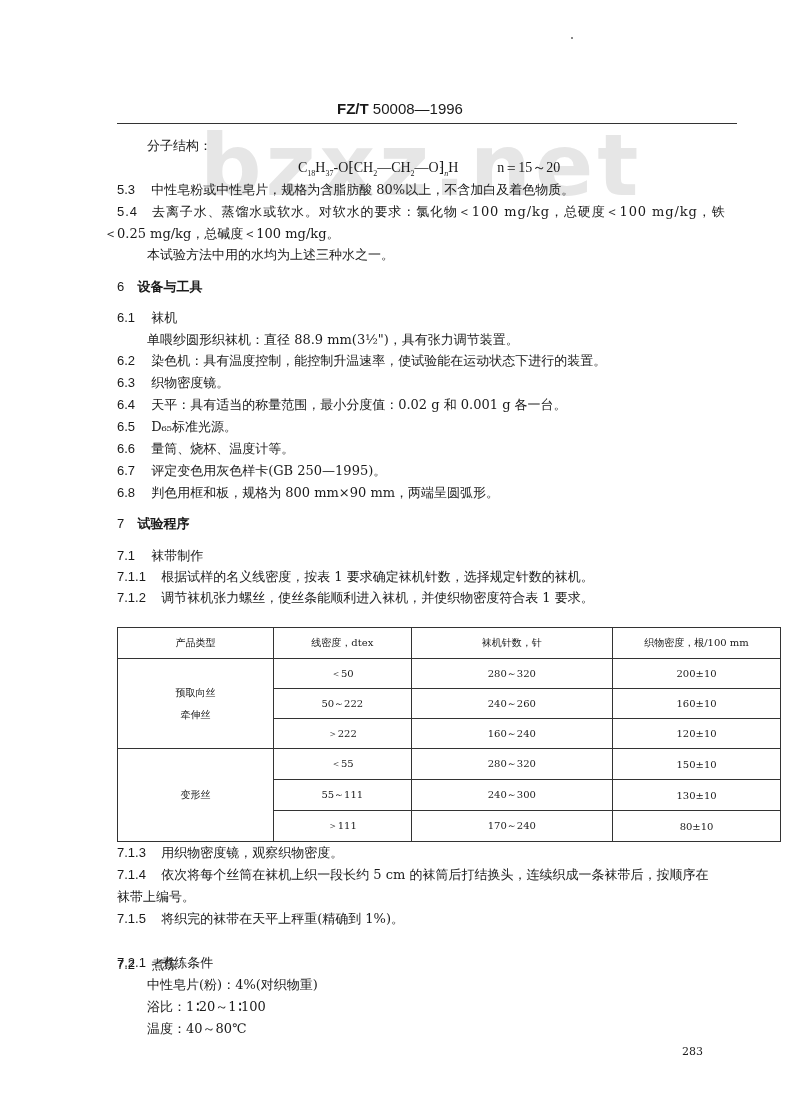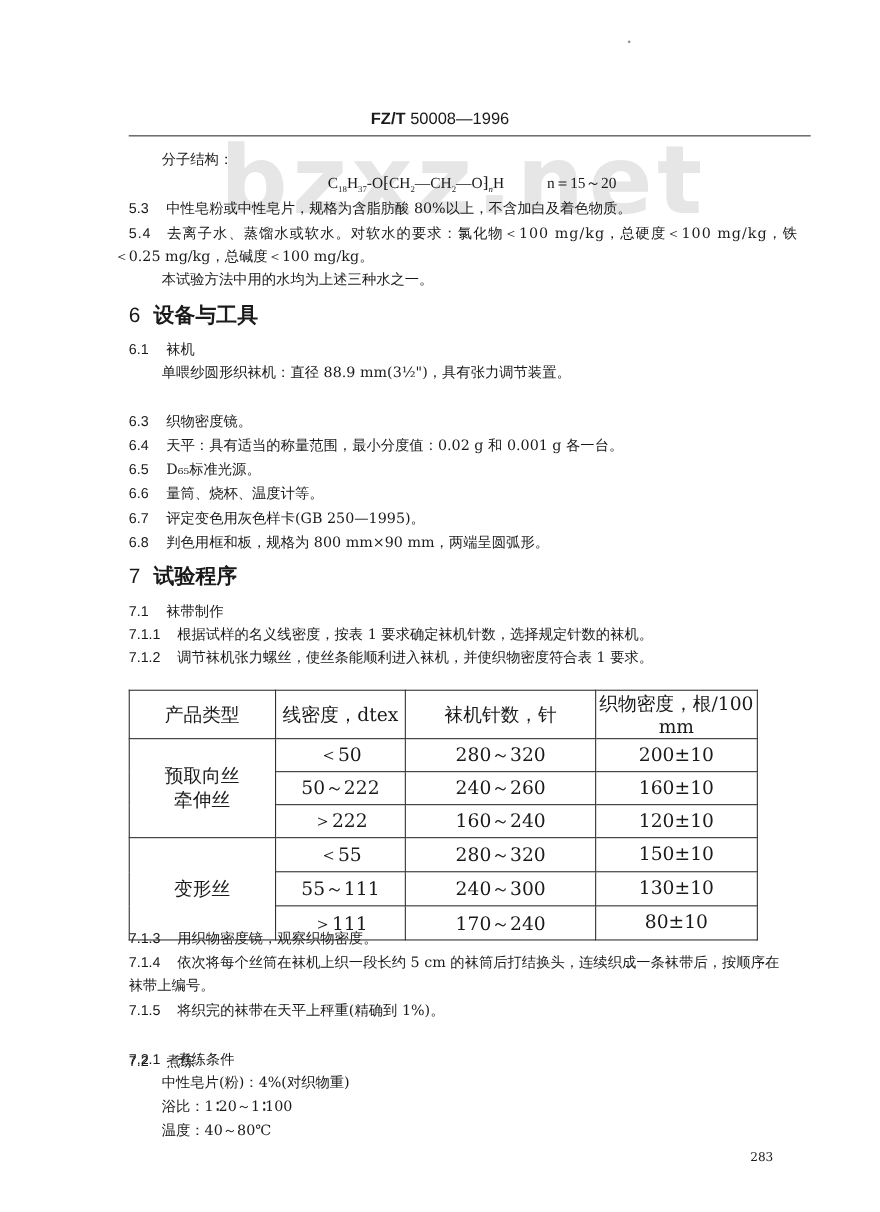--- a/index.html
+++ b/index.html
@@ -10,26 +10,26 @@
                font-family:"DejaVu Sans","Liberation Sans",sans-serif; font-weight:bold;
                font-size:86px; line-height:90px; color:#e6e6e6; letter-spacing:4px;
                z-index:0; white-space:nowrap; }
   .header-code { position:absolute; left:0; width:800px; top:100px; text-align:center;
                  font-family:"Liberation Sans","DejaVu Sans",sans-serif; font-size:15px; font-weight:bold; z-index:1; }
   .header-code .num { font-weight:normal; }
   .header-rule { position:absolute; left:117px; top:123px; width:620px; height:0;
                  border-top:1.5px solid #333; z-index:1; }
   .line { position:absolute; font-size:13px; line-height:16px; white-space:nowrap; z-index:1; }
   .num-label { display:inline-block; font-family:"Liberation Sans","DejaVu Sans",sans-serif; }
-  .heading { font-weight:bold; font-family:"DejaVu Sans","Liberation Sans",sans-serif; font-size:19px; }
+  .heading { font-weight:bold; font-family:"DejaVu Sans","Liberation Sans",sans-serif; font-size:13px; }
   .formula { font-family:"Liberation Serif","DejaVu Serif",serif; font-size:14px; }
   .formula sub { font-size:8px; }
   .caption { position:absolute; left:0; width:800px; text-align:center; top:604px; font-size:14px; z-index:1; }
-  table.t1 { position:absolute; left:117px; top:627px; width:572px; border-collapse:collapse; z-index:1;
-             font-size:17px;border-radius:17px; }
+  table.t1 { position:absolute; left:117px; top:627px; width:664px; border-collapse:collapse; z-index:1;
+             font-size:10px;border-radius:17px; }
   table.t1 td, table.t1 th { border:1px solid #333; text-align:center; font-weight:normal; padding:0; }
   table.t1 { border:1.5px solid #222; }
   table.t1 th { height:30px; }
   table.t1 td { height:29px; }
   table.t1 tr.g2 td { height:30px;text-align:center; }
   .page-number { position:absolute; left:682px; top:1045px; font-size:11px; z-index:1; }
   .speck { position:absolute; width:2px; height:2px; background:#888; z-index:1; }
 </style>
 </head>
 <body>
@@ -66,20 +66,24 @@
   <div class="line heading" style="left:117px; top:279px;">
     <span class="num-label" style="width:16px; font-weight:normal;">6</span>
     <span>设备与工具</span>
   </div>
   <div class="line" style="left:117px; top:310px;">
     <span class="num-label" style="width:30px;">6.1</span>
     <span>袜机</span>
   </div>
   <div class="line" style="left:147px; top:332px;">单喂纱圆形织袜机：直径 88.9 mm(3½")，具有张力调节装置。</div>
 
+  <div class="line" style="left:117px; top:353px;">
+    <span class="num-label" style="width:30px;">6.2</span>
+    <span>染色机：具有温度控制，能控制升温速率，使试验能在运动状态下进行的装置。</span>
+  </div>
   <div class="line" style="left:117px; top:375px;">
     <span class="num-label" style="width:30px;">6.3</span>
     <span>织物密度镜。</span>
   </div>
   <div class="line" style="left:117px; top:397px;">
     <span class="num-label" style="width:30px;">6.4</span>
     <span>天平：具有适当的称量范围，最小分度值：0.02 g 和 0.001 g 各一台。</span>
   </div>
   <div class="line" style="left:117px; top:419px;">
     <span class="num-label" style="width:30px;">6.5</span>

